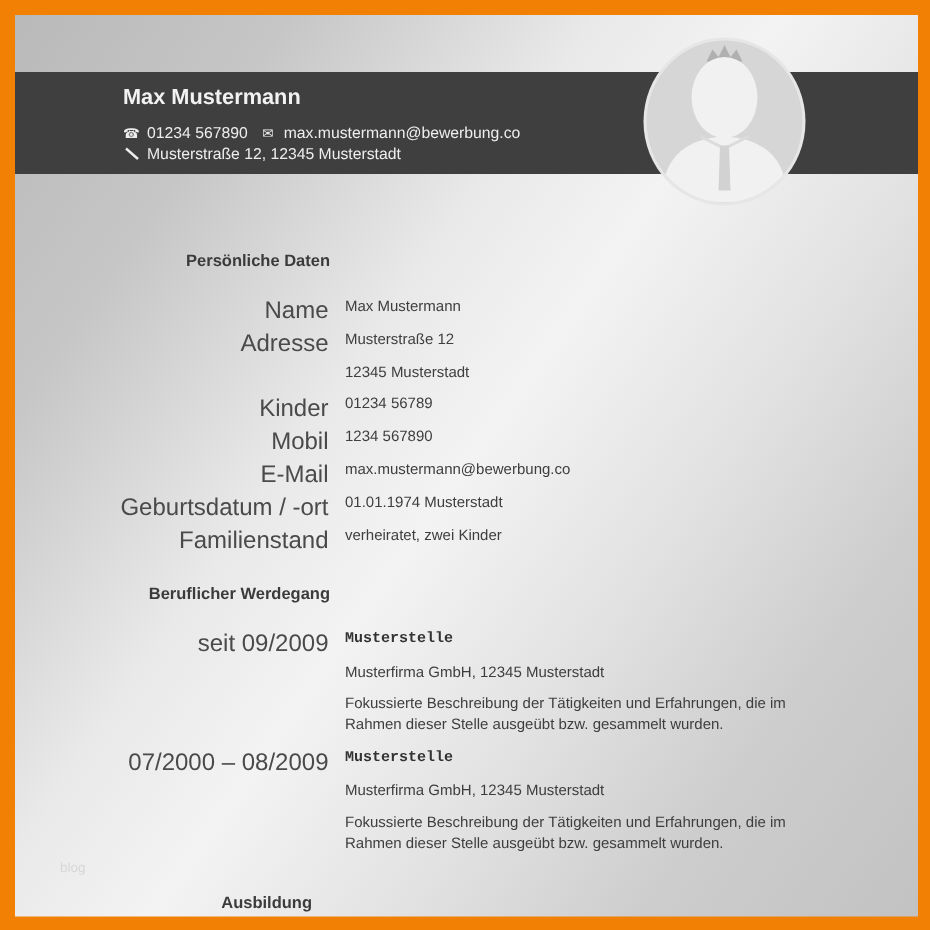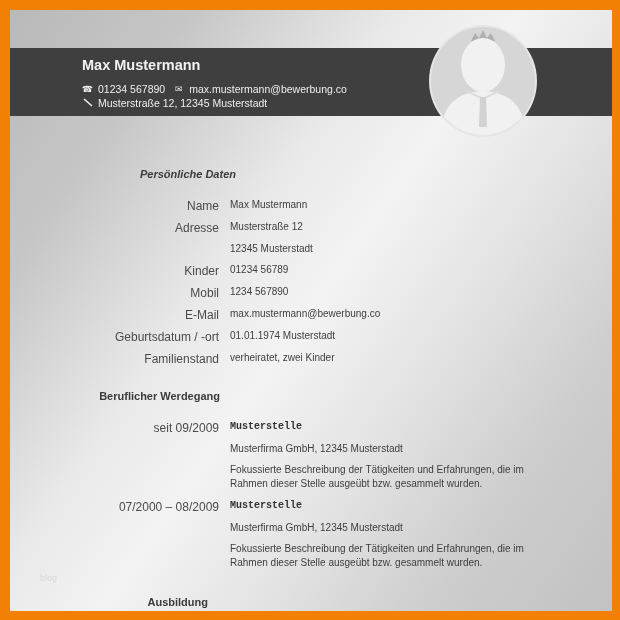--- a/index.html
+++ b/index.html
@@ -32,21 +32,21 @@
   .avatar {
     position:absolute; left:421px; top:17px; width:104px; height:108px;
     border-radius:50%; background:#d6d6d6;
     box-shadow:0 0 0 2px #e6e6e6; overflow:hidden;
   }
   .section-title {
     position:absolute; color:#3b3b3b; font-weight:bold; font-size:11px;
     text-align:right;
   }
   .row-label {
-    position:absolute; right:393px; color:#4a4a4a; font-size:12px; text-align:right; white-space:nowrap;
+    position:absolute; right:393px; color:#4a4a4a; font-size:16px; text-align:right; white-space:nowrap;
   }
   .row-value {
     position:absolute; left:220px; color:#3e3e3e; font-size:10px; white-space:nowrap;
   }
   .row-value.bold { font-weight:bold; color:#333;font-family:Liberation Mono, monospace; }
   .row-desc {
     position:absolute; left:220px; width:320px; color:#3e3e3e; font-size:10px; line-height:14px;
   }
   .watermark {
     position:absolute; left:30px; top:563px; color:#d7d7d7; font-size:9px;
@@ -81,21 +81,21 @@
   <div class="avatar">
     <svg width="104" height="108" viewBox="0 0 104 108">
       <polygon points="40,14 44,6 48,11 52,3 56,11 60,6 64,14" fill="#b0b0b0"></polygon>
       <ellipse cx="52" cy="38" rx="22" ry="27" fill="#f1f1f1"></ellipse>
       <path d="M10 108 Q10 66 52 64 Q94 66 94 108 Z" fill="#f1f1f1"></path>
       <path d="M36 64 L52 72 L68 64" fill="none" stroke="#dcdcdc" stroke-width="2"></path>
       <polygon points="49,70 55,70 56,100 48,100" fill="#d2d2d2"></polygon>
     </svg>
   </div>
 
-  <div class="section-title" style="left:116px; top:158px; width:110px;font-style:italic;">Persönliche Daten</div>
+  <div class="section-title" style="left:100px; top:158px; width:110px;">Persönliche Daten</div>
 
   <div class="row-label" style="top:189px;">Name</div>
   <div class="row-value" style="top:189px;">Max Mustermann</div>
 
   <div class="row-label" style="top:211px;">Adresse</div>
   <div class="row-value" style="top:211px;">Musterstraße 12</div>
 
   <div class="row-label" style="top:233px;"></div>
   <div class="row-value" style="top:233px;">12345 Musterstadt</div>
 

